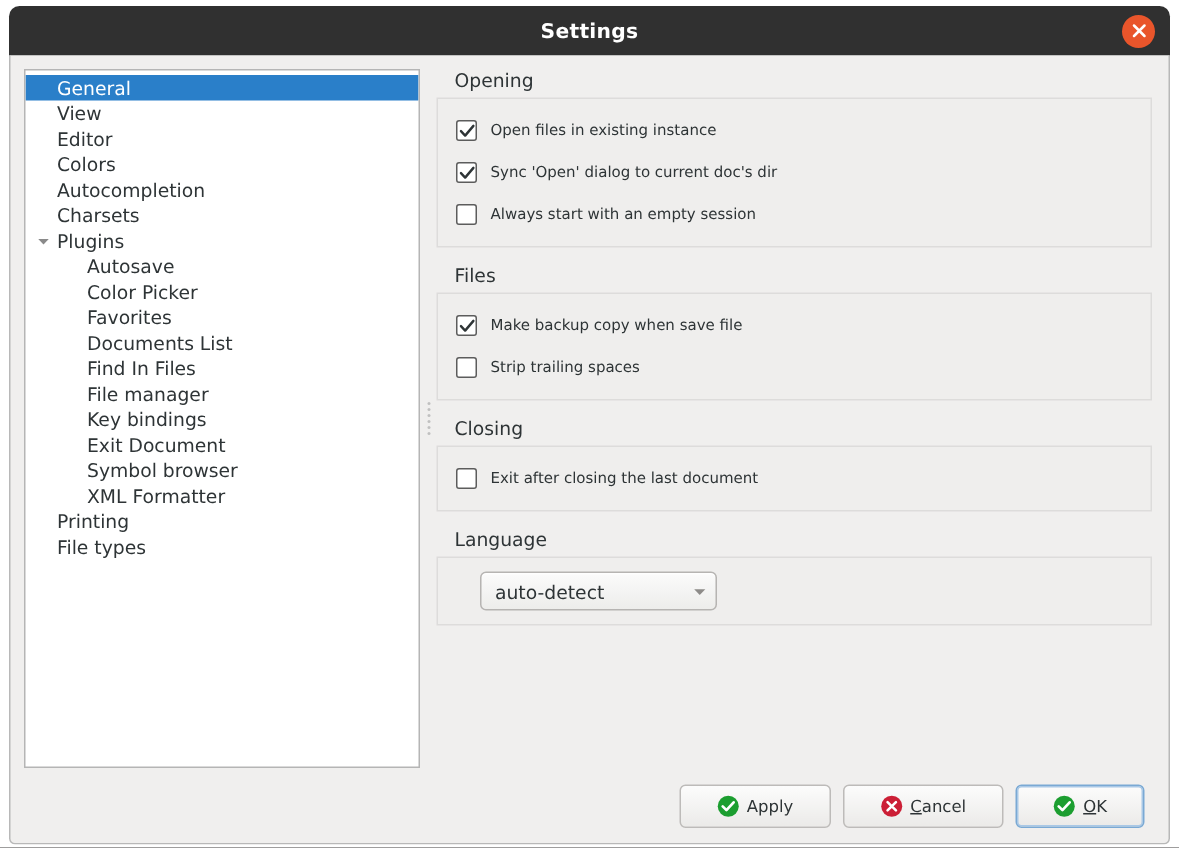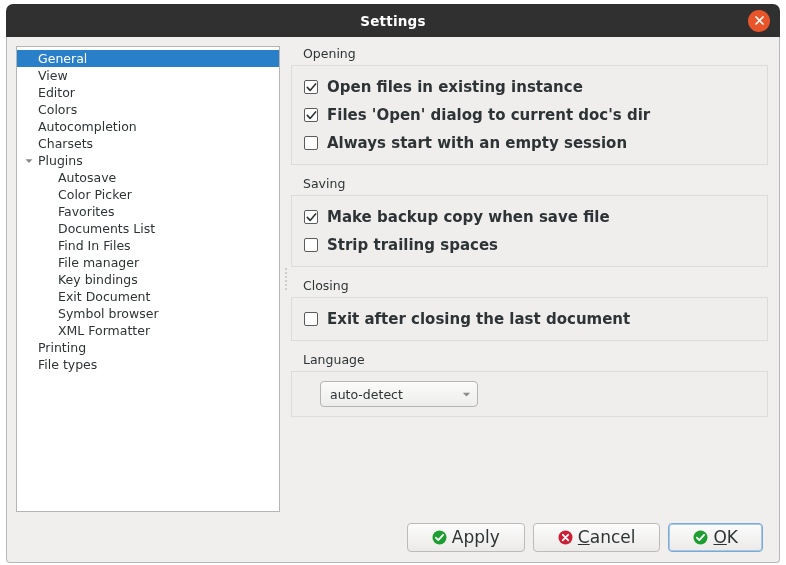--- a/index.html
+++ b/index.html
@@ -162,23 +162,22 @@
     border: 1px solid #5c5c5c;
     background: #ffffff;
     border-radius: 2px;
     margin-right: 9px;
     display: flex;
     align-items: center;
     justify-content: center;
   }
   .checkbox svg { display: block; }
   .check-label {
-    font-size: 15px;
+    font-size: 10px;
     color: #2e3436;
-    font-weight: bold;
   }
 
   
   .combo {
     width: 158px;
     height: 26px;
     border: 1px solid #b6b4b2;
     border-radius: 4px;
     background: linear-gradient(to bottom, #fbfbfb 0%, #ededeb 100%);
     display: flex;
@@ -210,21 +209,21 @@
     height: 29px;
     min-width: 78px;
     border: 1px solid #bdbbb9;
     border-radius: 4px;
     background: linear-gradient(to bottom, #fcfcfc 0%, #ebeae8 100%);
     display: flex;
     align-items: center;
     justify-content: center;
     gap: 5px;
     padding: 0 24px;
-    font-size: 17px;
+    font-size: 11px;
     color: #2e3436;
     cursor: pointer;
   }
   .btn.focused {
     border: 1px solid #7aa9d4;
     box-shadow: 0 0 0 1px #a9c8e6 inset;
   }
   .btn .btn-icon { display: flex; align-items: center; }
   .btn .btn-label { white-space: nowrap; }
   .u { text-decoration: underline; }
@@ -352,30 +351,30 @@
                   </svg>
                 </span>
                 <span class="check-label">Open files in existing instance</span>
               </div>
               <div class="check-row">
                 <span class="checkbox">
                   <svg width="11" height="11" viewBox="0 0 11 11" aria-hidden="true">
                     <path d="M1.3 5.4 L4.1 8.4 L9.6 1.9" stroke="#2e3436" stroke-width="1.6" fill="none" stroke-linecap="round" stroke-linejoin="round"></path>
                   </svg>
                 </span>
-                <span class="check-label">Files 'Open' dialog to current doc's dir</span>
+                <span class="check-label">Sync 'Open' dialog to current doc's dir</span>
               </div>
               <div class="check-row">
                 <span class="checkbox"></span>
                 <span class="check-label">Always start with an empty session</span>
               </div>
             </div>
           </div>
           <div class="group">
-            <div class="group-title">Saving</div>
+            <div class="group-title">Files</div>
             <div class="group-frame">
               <div class="check-row">
                 <span class="checkbox">
                   <svg width="11" height="11" viewBox="0 0 11 11" aria-hidden="true">
                     <path d="M1.3 5.4 L4.1 8.4 L9.6 1.9" stroke="#2e3436" stroke-width="1.6" fill="none" stroke-linecap="round" stroke-linejoin="round"></path>
                   </svg>
                 </span>
                 <span class="check-label">Make backup copy when save file</span>
               </div>
               <div class="check-row">

